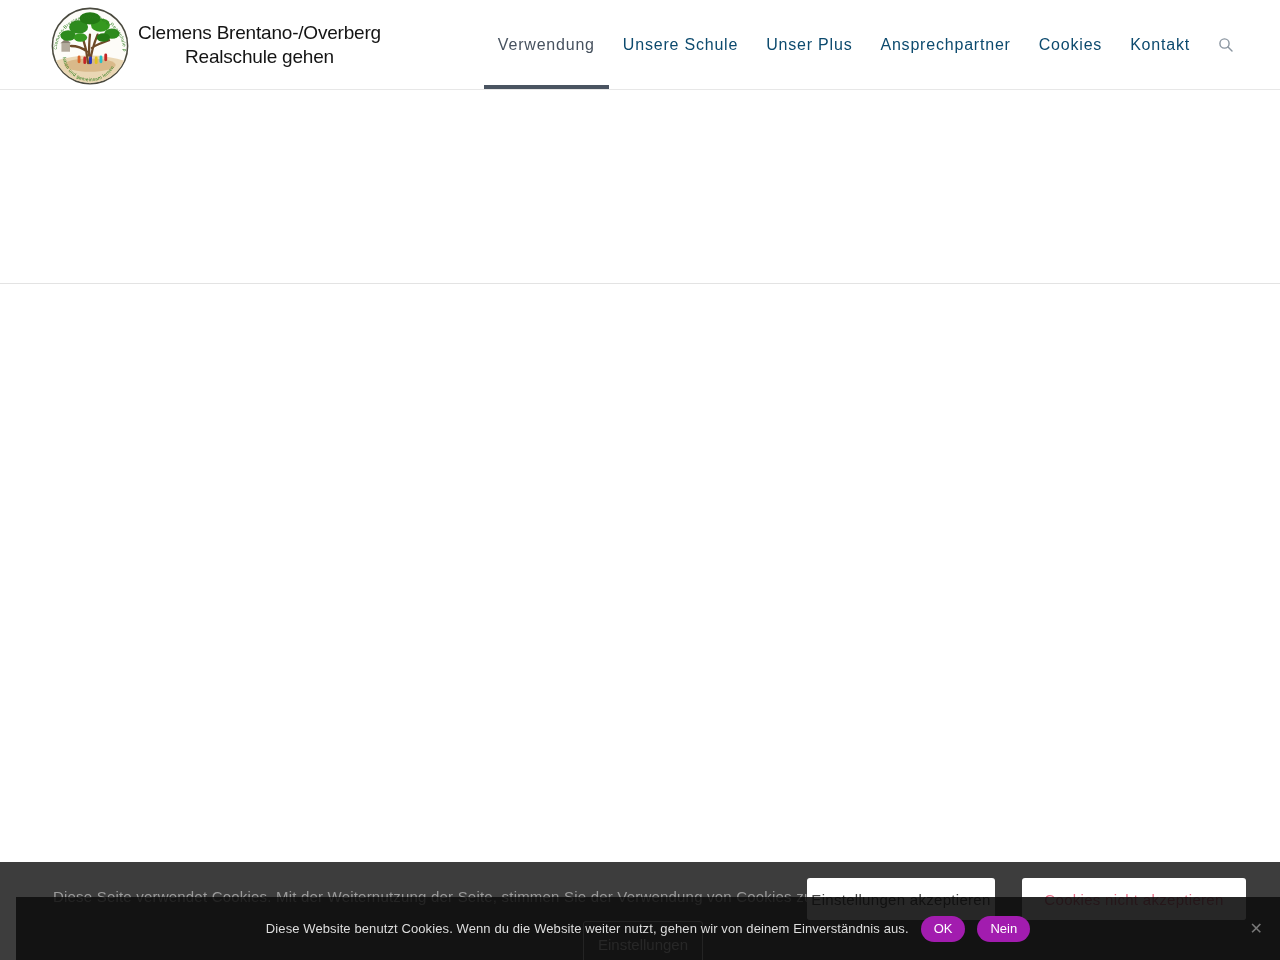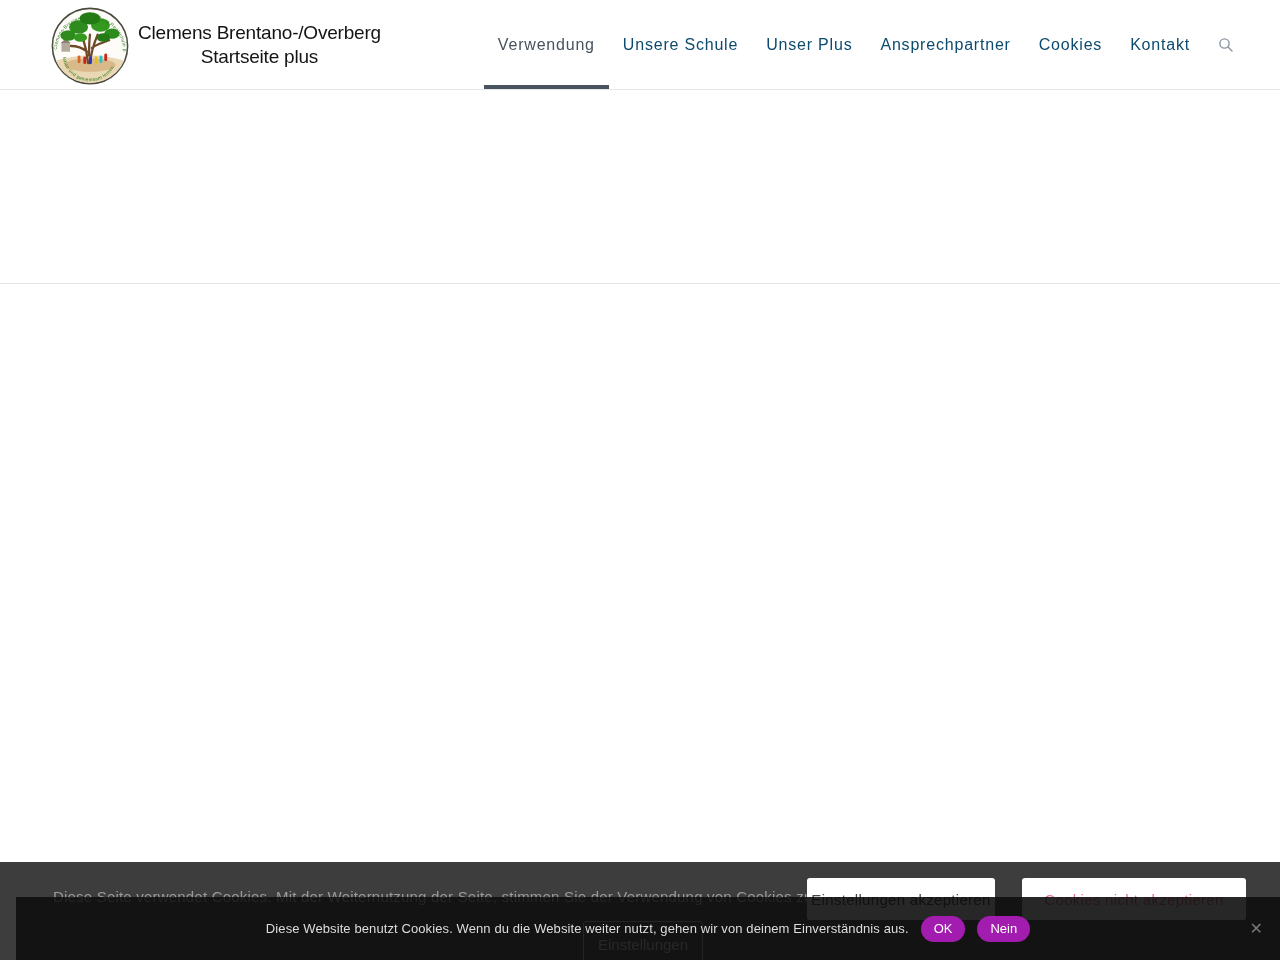--- a/index.html
+++ b/index.html
@@ -127,21 +127,21 @@
         </g>
         <text font-size="5" fill="#2e7d1e" letter-spacing="0.3">
           <textPath href="#arcTop" startOffset="2">Clemens-Brentano-/Overberg Realschule plus</textPath>
         </text>
         <text font-size="5" fill="#2e7d1e" letter-spacing="0.3">
           <textPath href="#arcBottom" startOffset="4">leben und gemeinsam lernen</textPath>
         </text>
       </svg>
       <div class="logo-text">
         <div>Clemens Brentano-/Overberg</div>
-        <div>Startseite plus</div>
+        <div>Realschule gehen</div>
       </div>
     </div>
 
     <nav class="main-nav">
       <a class="nav-item active">Verwendung</a>
       <a class="nav-item">Unsere Schule</a>
       <a class="nav-item">Unser Plus</a>
       <a class="nav-item">Ansprechpartner</a>
       <a class="nav-item">Cookies</a>
       <a class="nav-item">Kontakt</a>

